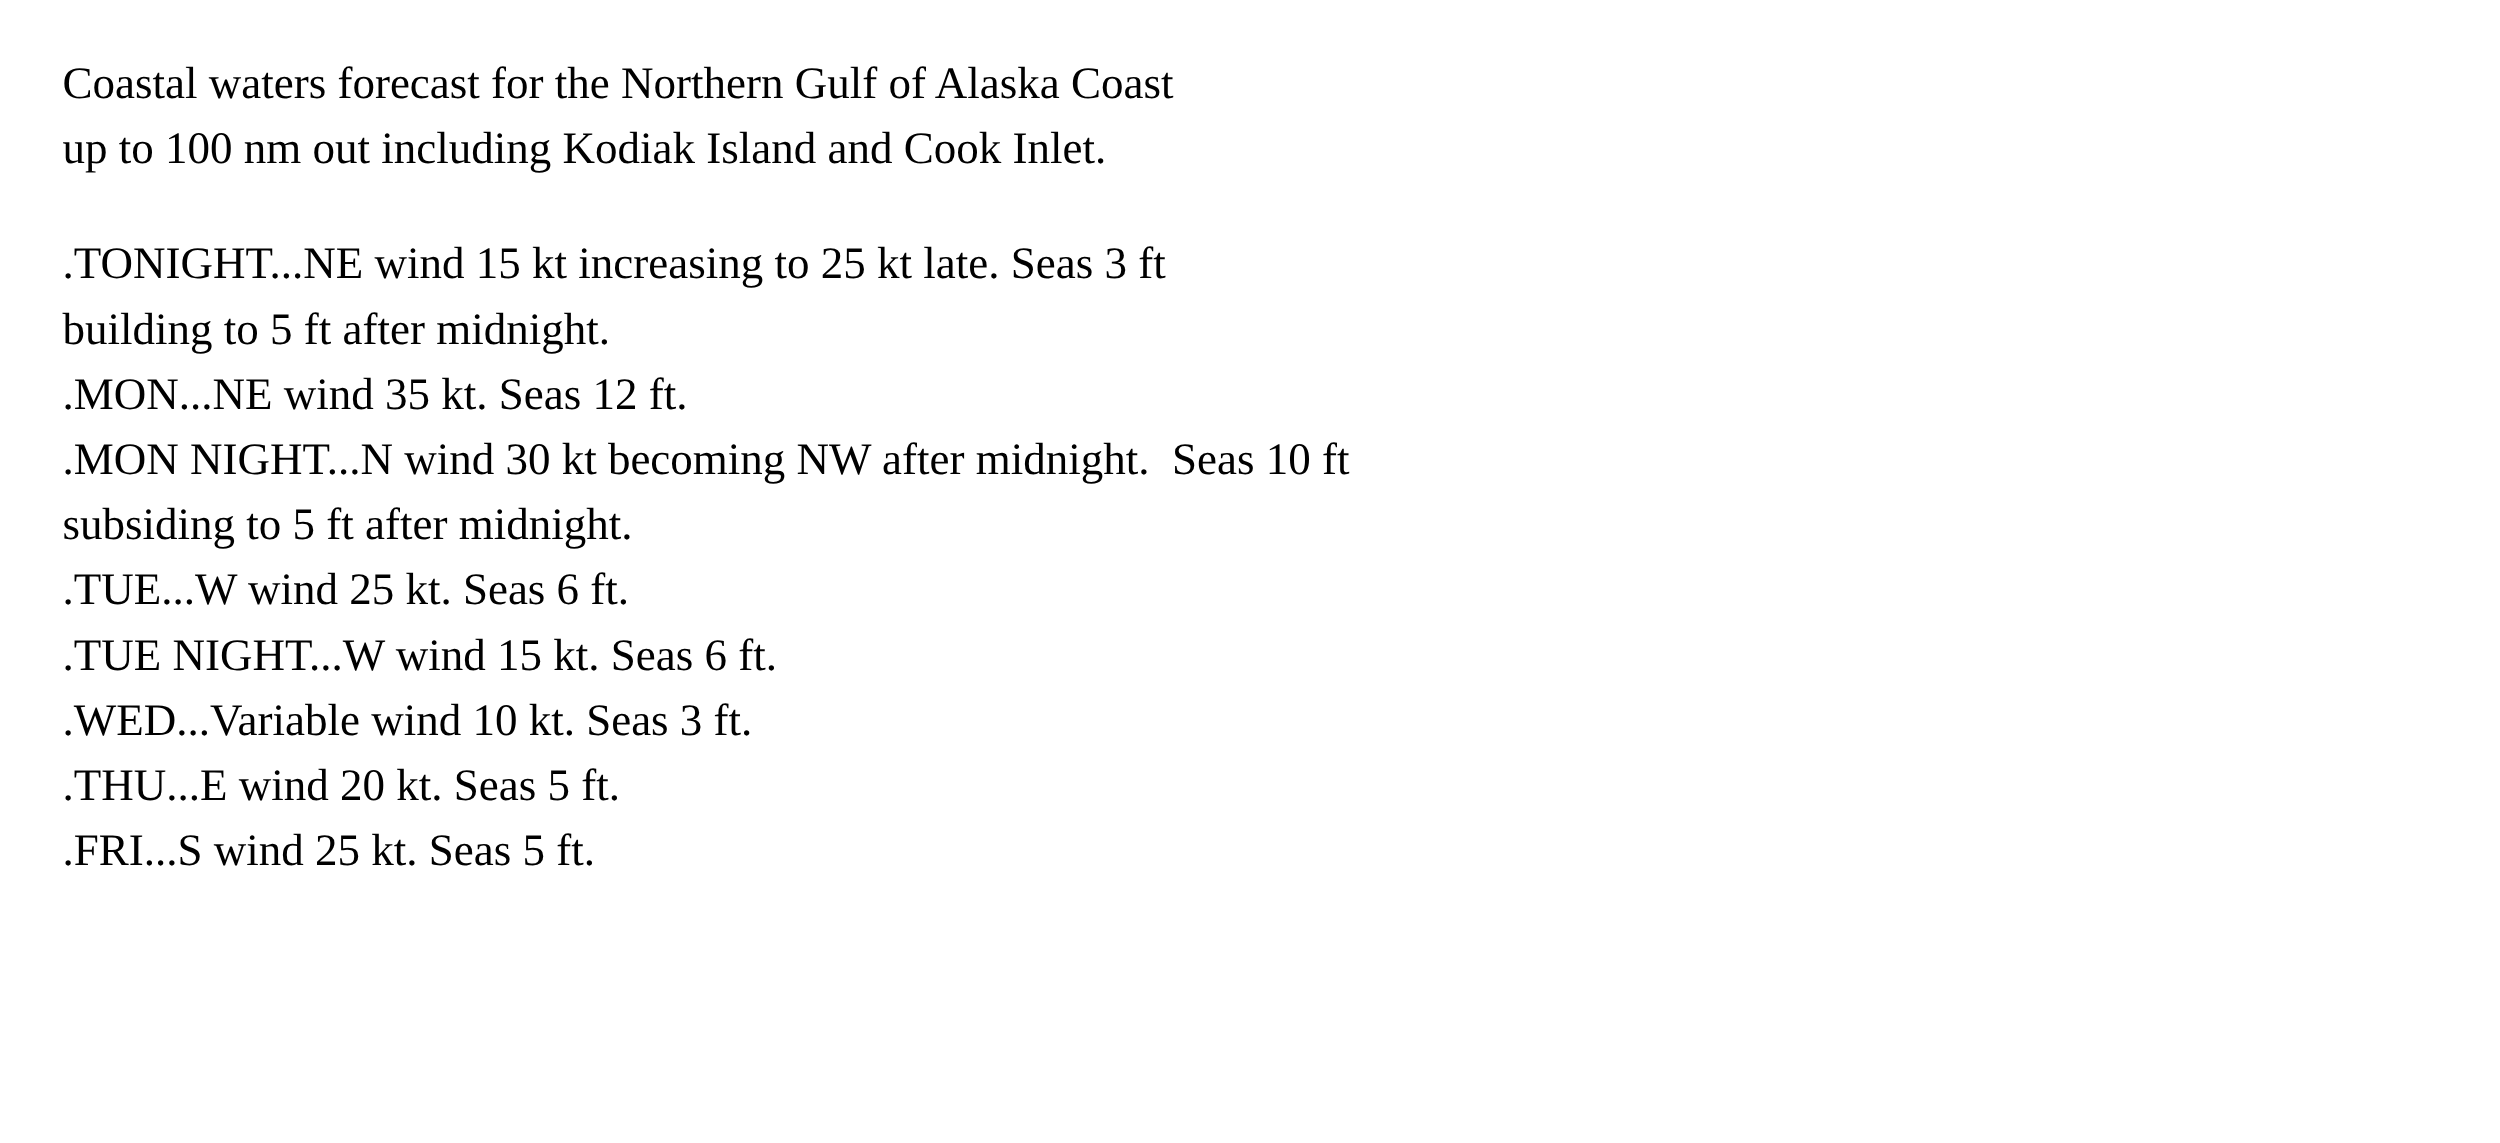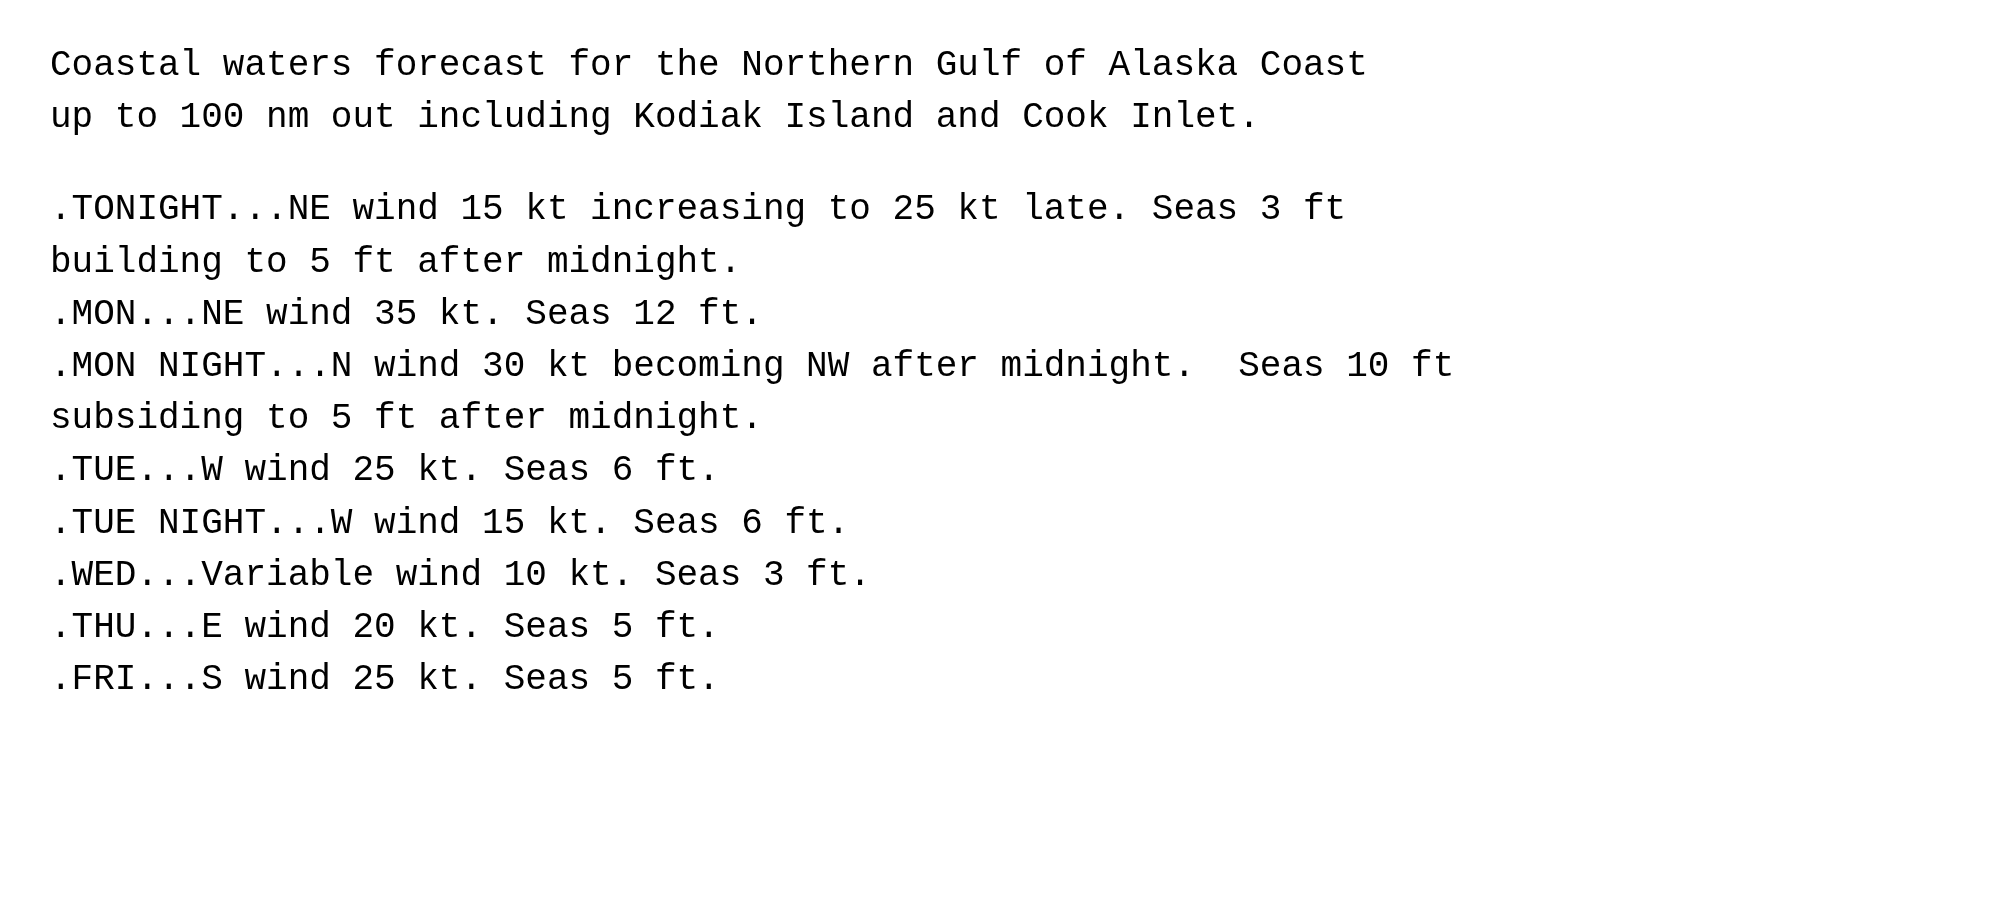--- a/index.html
+++ b/index.html
@@ -21,20 +21,21 @@
       padding: 40px 50px;
       font-family: 'Courier New', Courier, monospace;
       font-size: 36px;
       line-height: 1.45;
       color: #000000;
       max-width: 1950px;
     }
 
     .paragraph {
       margin-bottom: 40px;
+      font-family: Liberation Serif, serif;
     }
 
     .paragraph:last-child {
       margin-bottom: 11px;
     }
 
     .text-block {
       white-space: pre-wrap;
     }
   </style>

